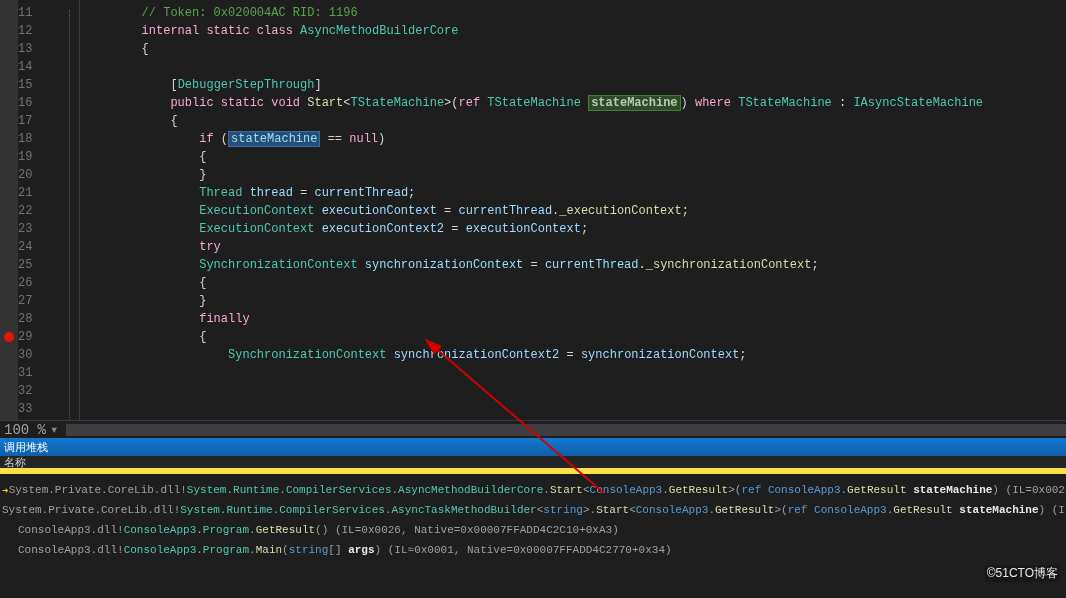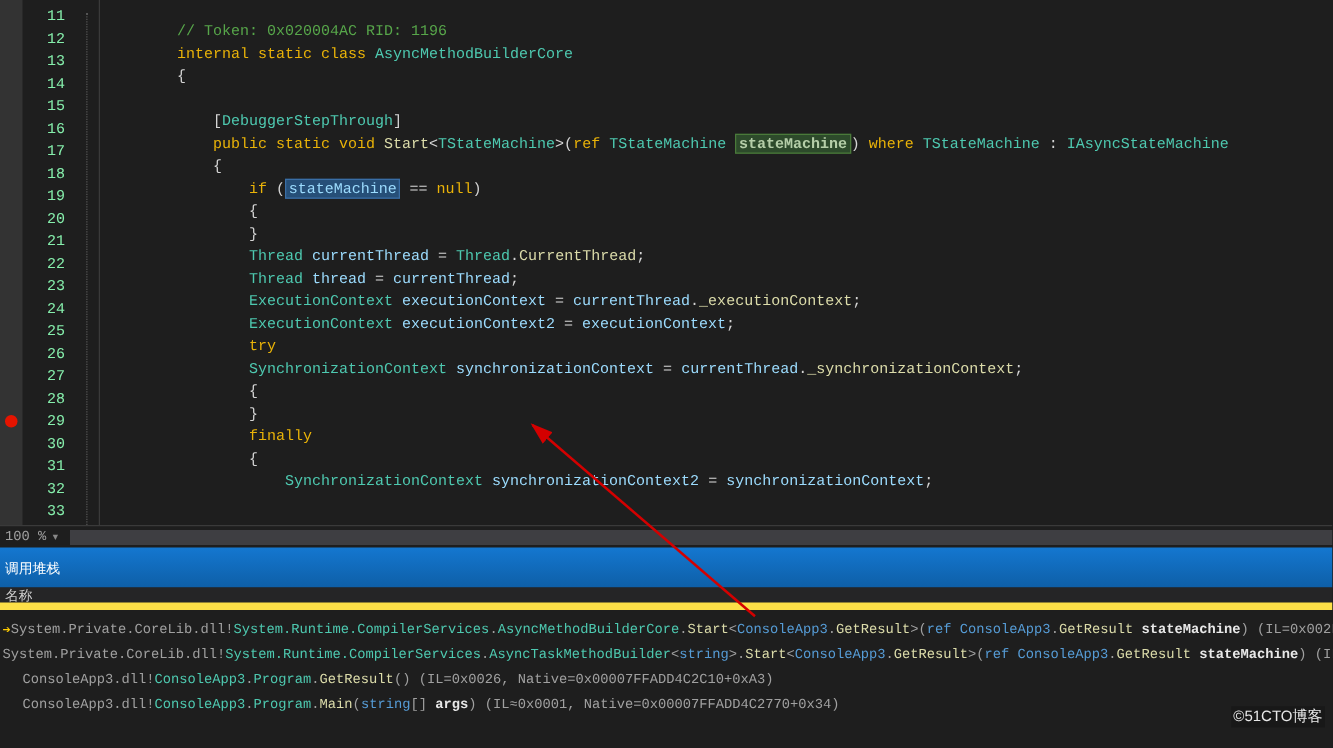--- a/index.html
+++ b/index.html
@@ -28,60 +28,60 @@
     position: absolute;
     left: 4px;
     width: 10px;
     height: 10px;
     background: #e51400;
     border-radius: 50%;
   }
   .line-numbers {
     width: 44px;
     background: #1e1e1e;
-    text-align: right;
+    text-align: left;
     padding-right: 10px;
-    color: #86efac;
+    color: #737373;
     font-size: 12px;
     line-height: 18px;
     padding-top: 4px;
   }
   .line-numbers div { height: 18px; }
   .fold-gutter {
     width: 18px;
     border-right: 1px solid #3a3a3a;
     position: relative;
   }
   .fold-line {
     position: absolute;
     left: 7px;
     top: 10px;
     bottom: 0;
     border-left: 1px dotted #555;
   }
   .code-area {
     flex: 1;
-    padding-top: 16px;
+    padding-top: 4px;
     line-height: 18px;
     position: relative;
     overflow: hidden;
   }
   .code-line {
     height: 18px;
     white-space: pre;
     padding-left: 4px;
   }
   .current-line {
     background: #2a2a2a;
     border: 1px solid #555;
     margin: -1px 0;
     height: 20px;
   }
   .c-comment { color: #57a64a; }
-  .c-keyword { color: #eab308; }
+  .c-keyword { color: #f9a8d4; }
   .c-type { color: #4ec9b0; }
   .c-method { color: #dcdcaa; }
   .c-ident { color: #9cdcfe; }
   .c-field { color: #dcdcaa; }
   .hl-param {
     background: #264f78;
     border: 1px solid #3a6ea5;
     padding: 0 2px;
     color: #9cdcfe;
   }
@@ -95,34 +95,34 @@
   .hl-exec {
     background: #5a5a3a;
     padding: 0 2px;
   }
   .zoom-bar {
     height: 18px;
     background: #1e1e1e;
     border-top: 1px solid #3a3a3a;
     display: flex;
     align-items: center;
-    font-size: 11px;
+    font-size: 14px;
     padding-left: 4px;
     color: #a0a0a0;
   }
   .zoom-bar .scroll-h {
     flex: 1;
     margin-left: 8px;
     height: 12px;
     background: #3e3e42;
     position: relative;
   }
   .callstack-header {
     background: linear-gradient(180deg, #1477d0 0%, #0e5fa7 100%);
-    height: 32px;
+    height: 18px;
     color: #fff;
     font-size: 11px;
     padding-left: 4px;
     display: flex;
     align-items: center;
     font-family: 'Microsoft YaHei', sans-serif;
   }
   .callstack-subheader {
     background: #252526;
     height: 18px;
@@ -217,21 +217,20 @@
       <div class="code-line"><span>        </span><span class="c-comment">// Token: 0x020004AC RID: 1196</span></div>
       <div class="code-line"><span>        </span><span class="c-keyword">internal static class</span><span class=""> </span><span class="c-type">AsyncMethodBuilderCore</span></div>
       <div class="code-line"><span>        </span><span class="">{</span></div>
       <div class="code-line"><span>            </span></div>
       <div class="code-line"><span>            </span><span class="">[</span><span class="c-type">DebuggerStepThrough</span><span class="">]</span></div>
       <div class="code-line"><span>            </span><span class="c-keyword">public static void</span><span class=""> </span><span class="c-method">Start</span><span class="">&lt;</span><span class="c-type">TStateMachine</span><span class="">&gt;(</span><span class="c-keyword">ref</span><span class=""> </span><span class="c-type">TStateMachine</span><span class=""> </span><span class="hl-param-green">stateMachine</span><span class="">) </span><span class="c-keyword">where</span><span class=""> </span><span class="c-type">TStateMachine</span><span class=""> : </span><span class="c-type">IAsyncStateMachine</span></div>
       <div class="code-line"><span>            </span><span class="">{</span></div>
       <div class="code-line"><span>                </span><span class="c-keyword">if</span><span class=""> (</span><span class="hl-param">stateMachine</span><span class=""> == </span><span class="c-keyword">null</span><span class="">)</span></div>
       <div class="code-line"><span>                </span><span class="">{</span></div>
       <div class="code-line"><span>                </span><span class="">}</span></div>
-      <div class="code-line"><span>                </span><span class="c-type">Thread</span><span class=""> </span><span class="c-ident">currentThread</span><span class=""> = </span><span class="c-type">Thread</span><span class="">.</span><span class="c-field">CurrentThread</span><span class="">;</span></div>
       <div class="code-line"><span>                </span><span class="c-type">Thread</span><span class=""> </span><span class="c-ident">thread</span><span class=""> = </span><span class="c-ident">currentThread</span><span class="">;</span></div>
       <div class="code-line"><span>                </span><span class="c-type">ExecutionContext</span><span class=""> </span><span class="c-ident">executionContext</span><span class=""> = </span><span class="c-ident">currentThread</span><span class="">.</span><span class="c-field">_executionContext</span><span class="">;</span></div>
       <div class="code-line"><span>                </span><span class="c-type">ExecutionContext</span><span class=""> </span><span class="c-ident">executionContext2</span><span class=""> = </span><span class="c-ident">executionContext</span><span class="">;</span></div>
       <div class="code-line"><span>                </span><span class="c-keyword">try</span></div>
       <div class="code-line"><span>                </span><span class="c-type">SynchronizationContext</span><span class=""> </span><span class="c-ident">synchronizationContext</span><span class=""> = </span><span class="c-ident">currentThread</span><span class="">.</span><span class="c-field">_synchronizationContext</span><span class="">;</span></div>
       <div class="code-line"><span>                </span><span class="">{</span></div>
       <div class="code-line"><span>                </span><span class="">}</span></div>
       <div class="code-line"><span>                </span><span class="c-keyword">finally</span></div>
       <div class="code-line"><span>                </span><span class="">{</span></div>
       <div class="code-line"><span>                    </span><span class="c-type">SynchronizationContext</span><span class=""> </span><span class="c-ident">synchronizationContext2</span><span class=""> = </span><span class="c-ident">synchronizationContext</span><span class="">;</span></div>

